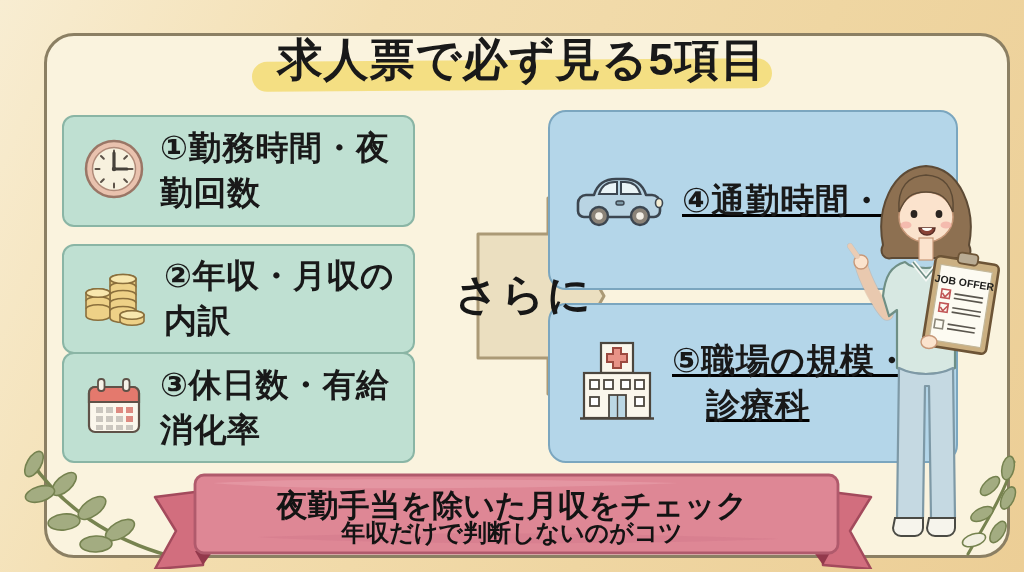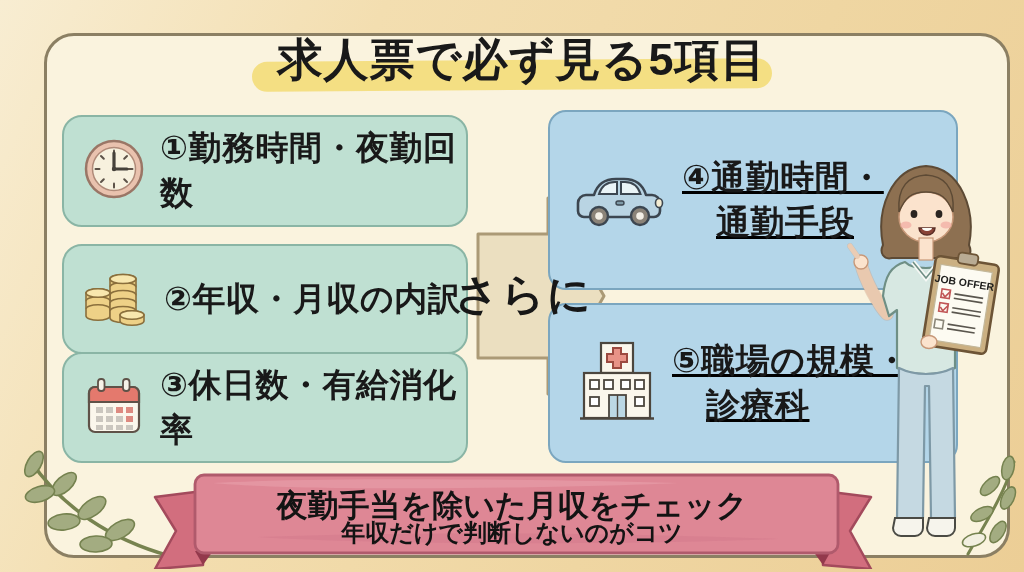--- a/index.html
+++ b/index.html
@@ -17,21 +17,21 @@
   .title-wrap{position:absolute;left:0;right:0;top:30px;text-align:center;z-index:4;padding-left:20px;}
   .title-highlight{
     position:absolute;left:252px;top:60px;width:520px;height:30px;
     background:#f2d96b;opacity:.8;border-radius:15px;transform:rotate(-.4deg);z-index:3;
   }
   .title-text{
     position:relative;z-index:5;font-size:45px;font-weight:900;color:#191919;letter-spacing:1px;
   }
   
   .card{position:absolute;display:flex;align-items:center;box-sizing:border-box;z-index:2;}
-  .card.mint{left:62px;width:406px;background:#bfe0d2;border:2.5px solid #8ab5a5;border-radius:20px;}
+  .card.mint{left:62px;width:353px;background:#bfe0d2;border:2.5px solid #8ab5a5;border-radius:12px;}
   .card.blue{left:548px;width:410px;background:#b4d6e9;border:2.5px solid #7ba6bf;border-radius:18px;text-decoration:underline;}
   .card-icon{flex:0 0 auto;margin-left:18px;}
   .card-label{font-size:33px;font-weight:900;color:#191919;margin-left:14px;letter-spacing:.5px;}
   .card2line .card-label{font-size:34px;line-height:1.32;}
   .line2{display:block;margin-left:34px;}
   
   .arrow-svg{position:absolute;left:470px;top:190px;z-index:1;}
   .connector{
     position:absolute;left:455px;top:266px;z-index:6;
     font-size:43px;font-weight:900;color:#171717;letter-spacing:2px;text-align:center;
@@ -148,21 +148,21 @@
         <path d="M27,27 c2.5,-8 8,-12 16,-12 h2 v12 z" fill="#eaf4f7" stroke="#3c4650" stroke-width="2"></path>
         <path d="M49,15 h4 c8,0 13,4 15.5,12 H49 z" fill="#eaf4f7" stroke="#3c4650" stroke-width="2"></path>
         <rect x="44" y="34" width="8" height="4" rx="2" fill="#7e99a6" stroke="#3c4650" stroke-width="1.4"></rect>
         <ellipse cx="87" cy="36" rx="3.5" ry="4.5" fill="#f4ecd2" stroke="#3c4650" stroke-width="1.6"></ellipse>
         <circle cx="27" cy="49" r="9" fill="#8b8378" stroke="#3c4650" stroke-width="2.4"></circle>
         <circle cx="27" cy="49" r="3.8" fill="#f3efe6"></circle>
         <circle cx="68" cy="49" r="9" fill="#8b8378" stroke="#3c4650" stroke-width="2.4"></circle>
         <circle cx="68" cy="49" r="3.8" fill="#f3efe6"></circle>
       </svg>
     </span>
-    <span class="card-label"><span>④通勤時間・</span><span class="line2">通勤手段</span></span>
+    <span class="card-label"><span>④通勤時間・</span></span>
   </div>
 
   <div class="card blue card2line" style="top:303px;height:160px;">
     <span class="card-icon" style="margin-left:26px;">
       <svg width="82" height="88" viewBox="0 0 82 88">
         <rect x="25" y="6" width="32" height="30" fill="#fbf7ec" stroke="#4c463e" stroke-width="2.2"></rect>
         <path d="M37,11 h8 v6 h6 v8 h-6 v6 h-8 v-6 h-6 v-8 h6 z" fill="#e89387" stroke="#9c4a40" stroke-width="2"></path>
         <rect x="8" y="36" width="66" height="45" fill="#fbf7ec" stroke="#4c463e" stroke-width="2.2"></rect>
         <g fill="#ffffff" stroke="#4c463e" stroke-width="1.8">
           <rect x="14" y="43" width="9" height="9"></rect>

